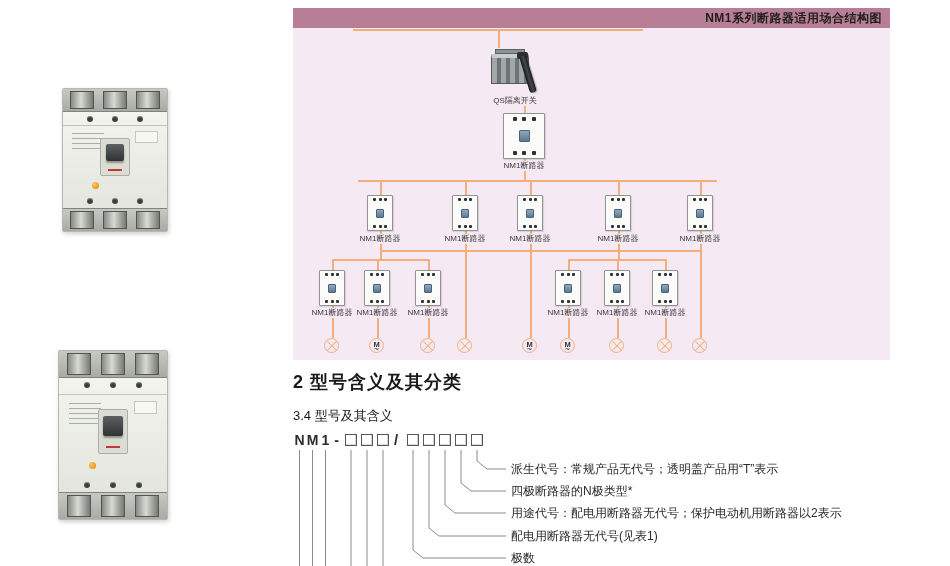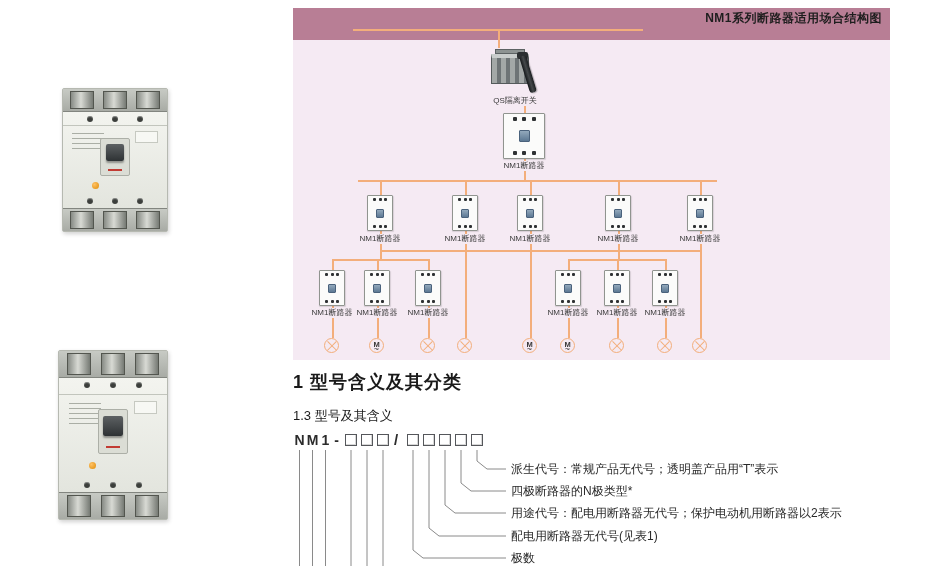--- a/index.html
+++ b/index.html
@@ -5,21 +5,21 @@
   :root{
     --title-bar:#b87e95; --panel-bg:#f5eaf3; --line:#f3ae7b; --callout:#8a8a8a;
   }
   *{margin:0;padding:0;box-sizing:border-box}
   html,body{width:950px;height:566px}
   body{position:relative;background:#fff;overflow:hidden;
        font-family:"Liberation Sans","DejaVu Sans",sans-serif;color:#222}
 
   
   #panel{position:absolute;left:293px;top:8px;width:597px;height:352px;background:var(--panel-bg)}
-  #panel-title{height:32px;line-height:20px;background:var(--title-bar);color:#1e1e1e;
+  #panel-title{height:20px;line-height:20px;background:var(--title-bar);color:#1e1e1e;
        font-size:12px;font-weight:bold;text-align:right;padding-right:8px;letter-spacing:.5px}
   .hl,.vl{position:absolute;background:var(--line);z-index:1}
   .hl{height:1.5px}.vl{width:1.5px}
 
   .nm-label{position:absolute;transform:translateX(-50%);font-size:8px;color:#3a3a3a;
        background:var(--panel-bg);padding:0 2px;white-space:nowrap;z-index:3;line-height:10px}
 
   
   .mini-bk{position:absolute;z-index:2;width:26px;height:36px;background:#fbfbfa;
        border:1px solid #90948f;border-radius:1px;display:flex;flex-direction:column;
@@ -401,22 +401,22 @@
     </div>
   <div class="load load-slot motor" style="left:267px">
       <span class="m-l">M</span>
       <span class="m-w">~</span>
     </div>
   <div class="load load-slot lamp" style="left:316px"></div>
   <div class="load load-slot lamp" style="left:364px"></div>
   <div class="load load-slot lamp" style="left:399px"></div>
 </div>
 
-<div id="heading">1 型号含义及其分类</div>
-<div id="subheading">1.3 型号及其含义</div>
+<div id="heading">2 型号含义及其分类</div>
+<div id="subheading">3.4 型号及其含义</div>
 
 <div id="model-row">
   <span class="mchar">N</span>
   <span class="mchar">M</span>
   <span class="mchar">1</span>
   <span class="mchar dash">-</span>
   <span class="mbox"></span>
   <span class="mbox"></span>
   <span class="mbox"></span>
   <span class="mslash">/</span>

